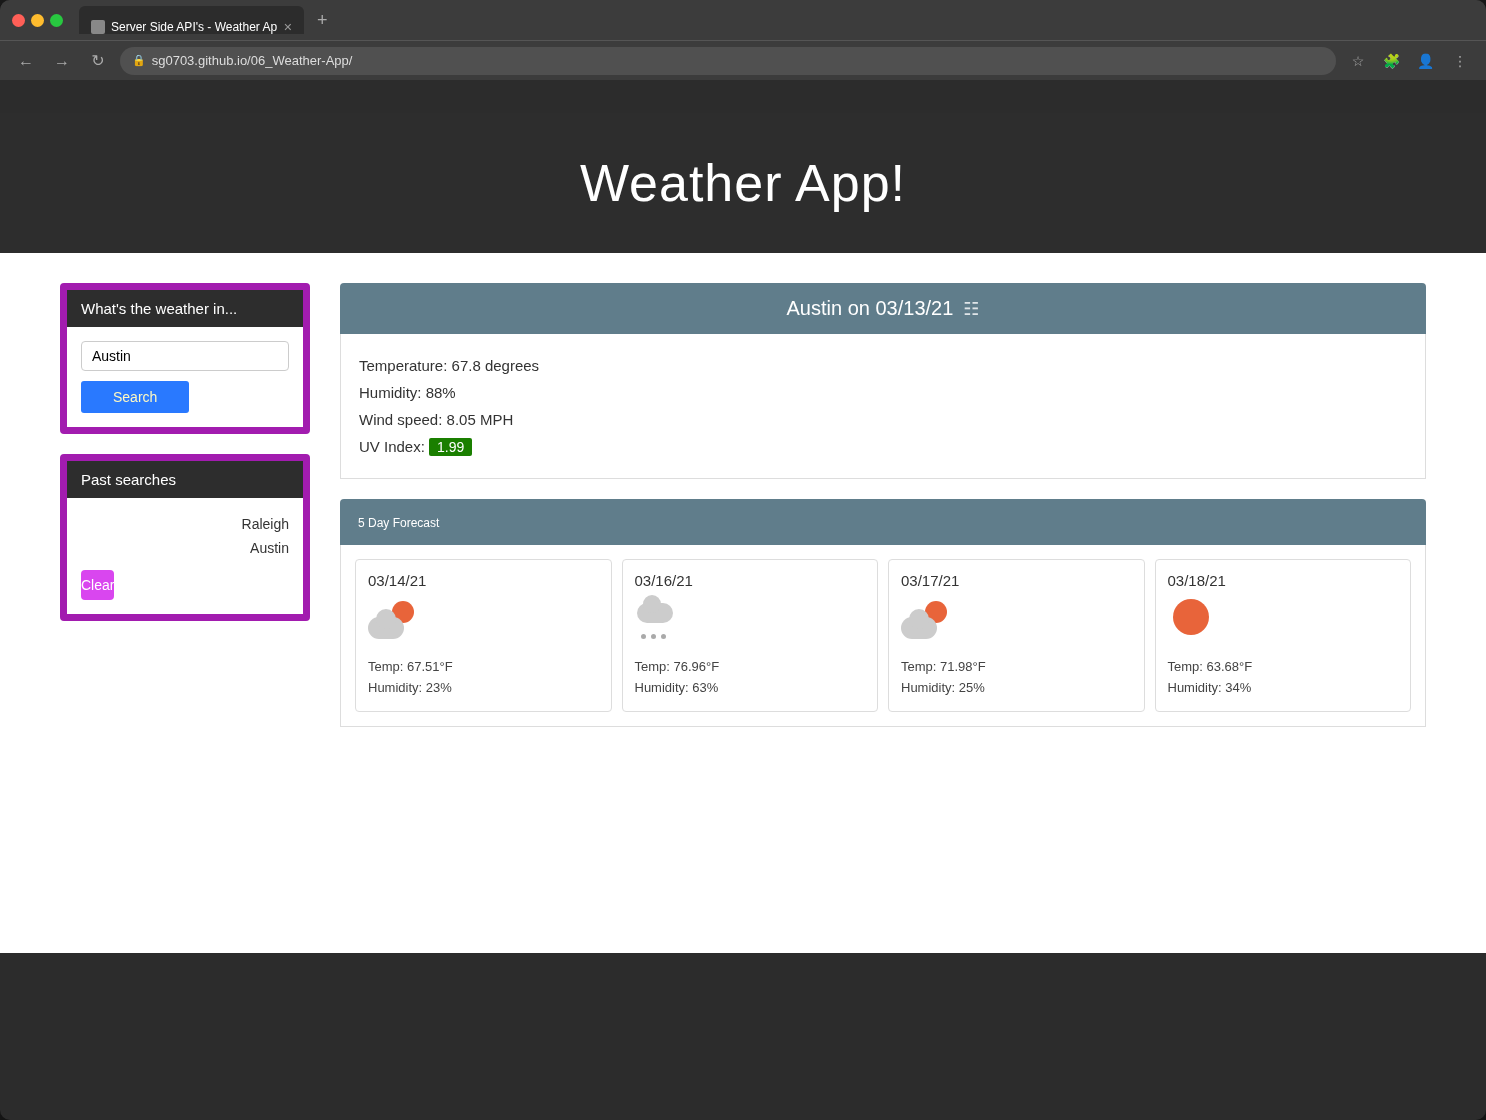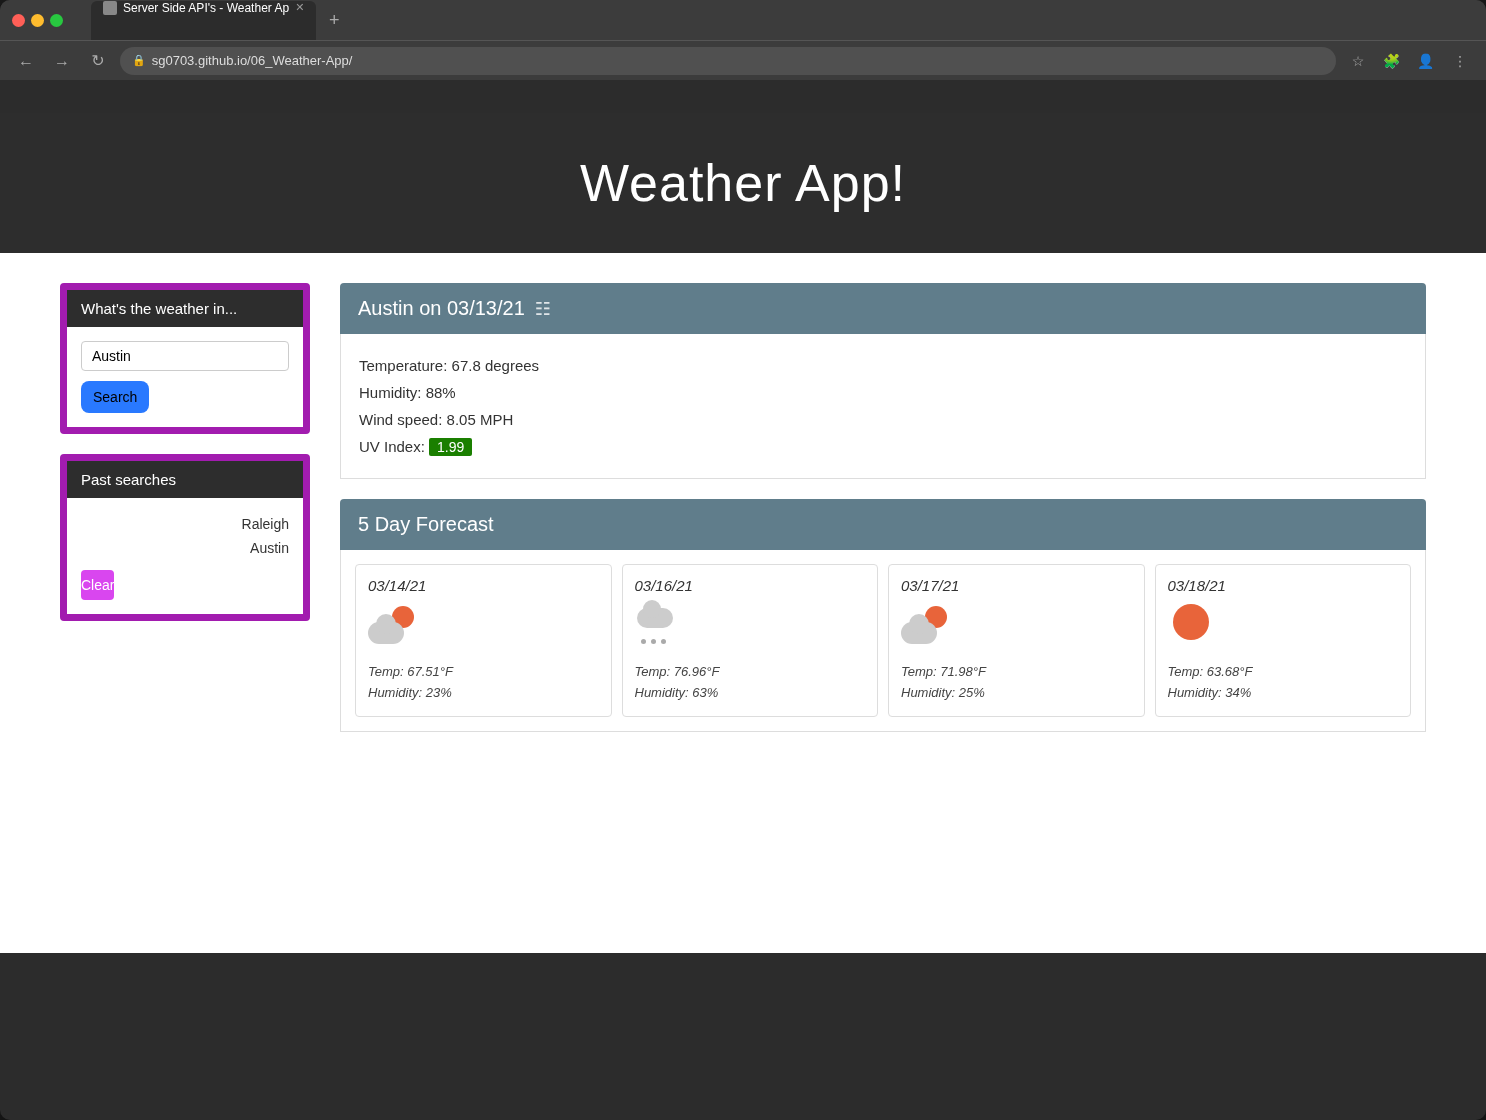--- a/index.html
+++ b/index.html
@@ -42,29 +42,28 @@
     .tab-bar {
       display: flex;
       align-items: center;
       flex: 1;
       gap: 4px;
     }
 
     .tab {
       background: #505050;
       border-radius: 6px 6px 0 0;
-      height: 39px;
-      display: flex;
-      align-items: flex-start;
+      height: 28px;
+      display: flex;
+      align-items: flex-end;
       padding: 0 12px;
       gap: 6px;
       font-size: 12px;
       color: #ddd;
       min-width: 180px;
-      margin-left: 12px;
     }
 
     .tab.active { background: #2c2c2c; color: #fff; }
 
     .tab-favicon {
       width: 14px;
       height: 14px;
       background: #888;
       border-radius: 2px;
     }
@@ -206,24 +205,24 @@
       padding: 6px 10px;
       border: 1px solid #ccc;
       border-radius: 4px;
       font-size: 14px;
       margin-bottom: 10px;
       outline: none;
     }
 
     .search-btn {
       background: #2979ff;
-      color: #000000;
+      color: #fef9c3;
       border: none;
-      border-radius: 8px;
-      padding: 8px 12px;
+      border-radius: 3px;
+      padding: 8px 32px;
       font-size: 14px;
       cursor: pointer;
     }
 
     .past-search-item {
       font-size: 14px;
       color: #333;
       padding: 4px 0;
       cursor: pointer;
       text-align: right;
@@ -246,20 +245,21 @@
     }
 
     .weather-header {
       background: #607d8b;
       border-radius: 4px 4px 0 0;
       padding: 14px 18px;
       display: flex;
       align-items: center;
       gap: 10px;
       margin-bottom: 0;
+      justify-content: center;
     }
 
     .weather-header-title {
       color: #ffffff;
       font-size: 20px;
       font-weight: 400;
     }
 
     .wind-icon {
       color: rgba(255,255,255,0.8);
@@ -285,39 +285,38 @@
     }
 
     .forecast-header {
       background: #607d8b;
       border-radius: 4px 4px 0 0;
       padding: 14px 18px;
     }
 
     .forecast-header-title {
       color: #ffffff;
-      font-size: 20px;
+      font-size: 12px;
       font-weight: 400;
     }
 
     .forecast-cards {
       display: flex;
       gap: 10px;
       border: 1px solid #ddd;
       border-top: none;
       padding: 14px;
     }
 
     .forecast-card {
       flex: 1;
       border: 1px solid #ddd;
       border-radius: 4px;
       padding: 12px;
       text-align: left;
-      font-style: italic;
     }
 
     .forecast-date {
       font-size: 15px;
       font-weight: 500;
       color: #333;
       margin-bottom: 10px;
     }
 
     .forecast-icon {

